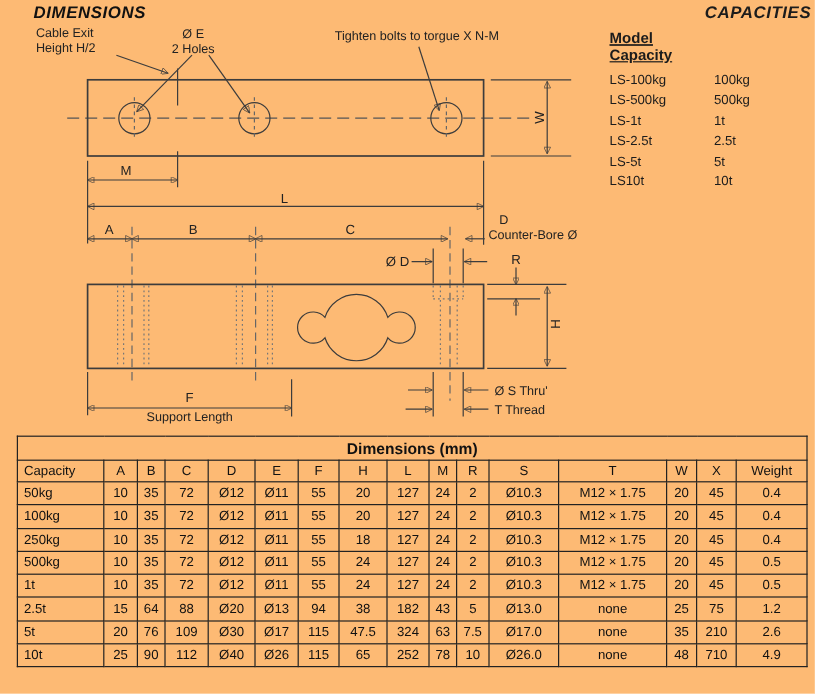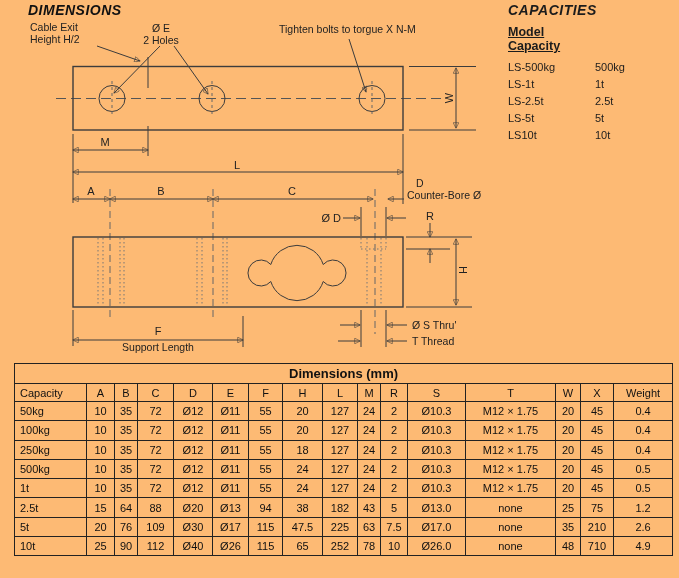--- a/index.html
+++ b/index.html
@@ -14,21 +14,21 @@
   .ln .dashC{stroke-dasharray:10,5;stroke:#555;}
   .ln .dash2{stroke-dasharray:7,4;stroke:#666;}
   .ln .dot{stroke-dasharray:1.5,2.5;stroke:#777;}
   .ln .tick{stroke-dasharray:3,3;stroke:#666;}
   .lbl{font:10.5px "Liberation Sans",sans-serif;fill:#222;}
   .dimL{font:11px "Liberation Sans",sans-serif;fill:#222;}
   .ttl{font:italic bold 14px "Liberation Sans",sans-serif;fill:#111;letter-spacing:.5px;}
 
   
   .capacities{position:absolute;left:508px;top:2px;width:168px;}
-  .cap-title{font:italic bold 14px "Liberation Sans",sans-serif;letter-spacing:.5px;margin:0 0 7px 0;}
+  .cap-title{font:italic bold 14px "Liberation Sans",sans-serif;letter-spacing:.5px;margin:0 0 7px 0;text-align:right;}
   .cap-head{display:flex;font:bold 12.5px "Liberation Sans",sans-serif;margin-bottom:6px;flex-direction:column;}
   .cap-head span{text-decoration:underline;}
   .cap-col-m{width:87px;flex:none;}
   .cap-row{display:flex;font-size:11px;line-height:16.9px;height:16.9px;}
 
   
   .dim-table-wrap{position:absolute;left:14px;top:363px;}
   table.dims{border-collapse:collapse;table-layout:fixed;width:658px;
              font-size:11px;color:#111;}
   table.dims td{border:1px solid #222;text-align:center;padding:0;height:18.3px;
@@ -151,20 +151,24 @@
     </g>
   </svg>
 
   <div class="capacities">
     <div class="cap-title">CAPACITIES</div>
     <div class="cap-head">
       <span class="cap-col-m"><span>Model</span></span>
       <span>Capacity</span>
     </div>
     <div id="cap-list">
+        <div class="cap-row">
+          <span class="cap-col-m">LS-100kg</span>
+          <span>100kg</span>
+        </div>
         <div class="cap-row">
           <span class="cap-col-m">LS-500kg</span>
           <span>500kg</span>
         </div>
         <div class="cap-row">
           <span class="cap-col-m">LS-1t</span>
           <span>1t</span>
         </div>
         <div class="cap-row">
           <span class="cap-col-m">LS-2.5t</span>
@@ -335,21 +339,21 @@
           </tr>
           <tr>
             <td class="cap-cell">5t</td>
             <td>20</td>
             <td>76</td>
             <td>109</td>
             <td>Ø30</td>
             <td>Ø17</td>
             <td>115</td>
             <td>47.5</td>
-            <td>225</td>
+            <td>324</td>
             <td>63</td>
             <td>7.5</td>
             <td>Ø17.0</td>
             <td>none</td>
             <td>35</td>
             <td>210</td>
             <td>2.6</td>
           </tr>
           <tr>
             <td class="cap-cell">10t</td>

